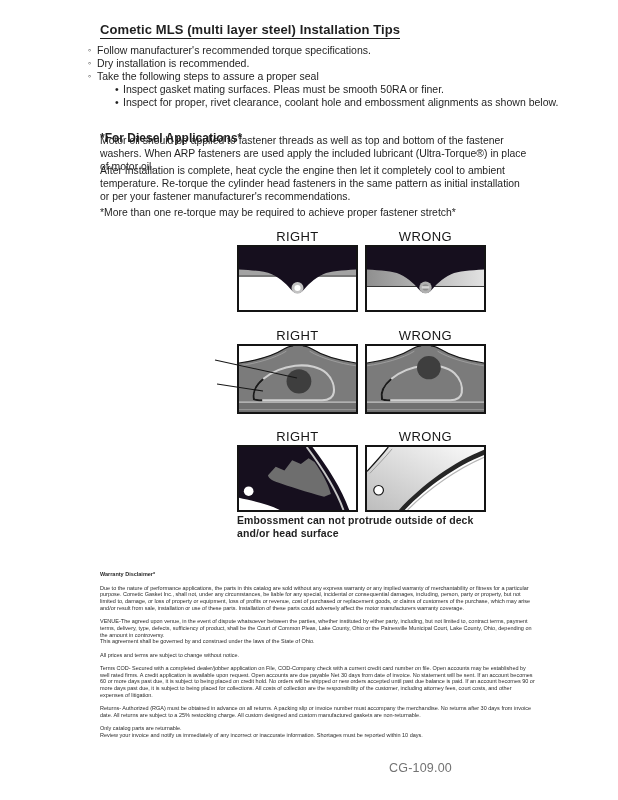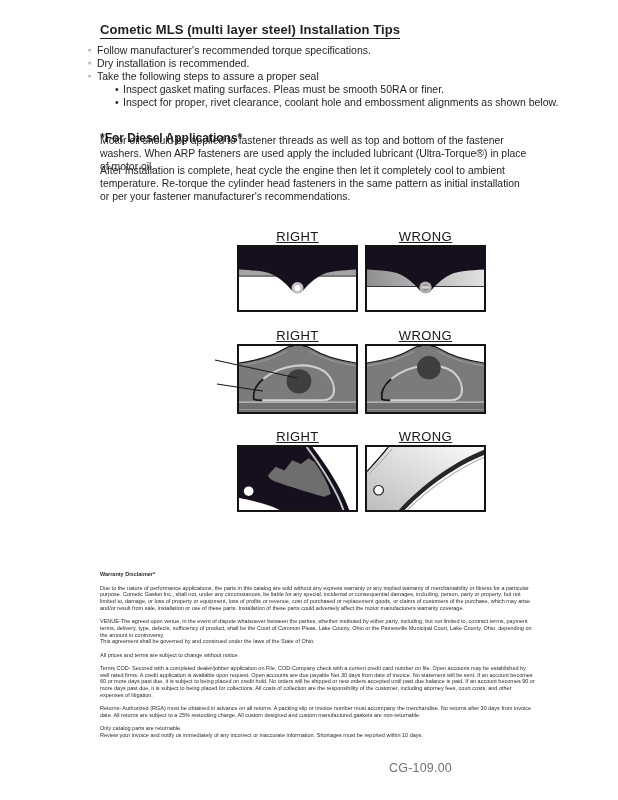--- a/index.html
+++ b/index.html
@@ -15,21 +15,21 @@
   .tips{position:absolute;left:88px;top:44px;width:490px;font-size:10.5px;line-height:12.9px;}
   .tip-row{display:flex;align-items:flex-start;}
   .tip-row .b{width:9px;flex:0 0 9px;text-align:left;font-size:9px;line-height:12.9px;}
   .tip-row.sub{margin-left:27px;}
   .tip-row.sub .b{font-size:10.5px;width:8px;flex:0 0 8px;}
   .diesel-h{position:absolute;left:100px;top:131px;font-size:12px;font-weight:bold;}
   .diesel-p1{position:absolute;left:100px;top:134px;width:432px;font-size:10.4px;line-height:13px;}
   .diesel-p2{position:absolute;left:100px;top:164px;width:432px;font-size:10.4px;line-height:13px;}
   .diesel-note{position:absolute;left:100px;top:207px;width:460px;font-size:10.4px;}
   .fig-row{position:absolute;left:237px;width:260px;}
-  .fig-cols{display:flex;gap:7px;text-decoration:underline;}
+  .fig-cols{display:flex;gap:7px;}
   .fig-col{width:121px;}
   .fig-label{font-size:13px;letter-spacing:0.4px;text-align:center;height:16px;color:#161616;}
   .fig-box{width:121px;height:67px;border:2px solid #141414;box-sizing:border-box;background:#fff;}
   .fig-box.tall{height:70px;}
   .fig-box svg{display:block;width:100%;height:100%;}
   .fig-caption{margin-top:2px;font-size:10.5px;font-weight:bold;line-height:12.5px;letter-spacing:0.1px;}
   .annot{position:absolute;left:88px;top:345px;width:125px;text-align:right;font-size:10.5px;line-height:12px;}
   .annot .lbl2{margin-top:9px;}
   .overlay{position:absolute;left:0;top:0;width:618px;height:800px;pointer-events:none;z-index:20;}
   .legal{position:absolute;left:100px;top:571px;width:436px;height:180px;}
@@ -69,20 +69,21 @@
     </div>
     <div class="tip-row sub">
       <span class="b">•</span>
       <span>Inspect for proper, rivet clearance, coolant hole and embossment alignments as shown below.</span>
     </div>
   </div>
 
   <div class="diesel-h">*For Diesel Applications*</div>
   <div class="diesel-p1">Motor oil should be applied to fastener threads as well as top and bottom of the fastener washers. When ARP fasteners are used apply the included lubricant (Ultra-Torque®) in place of motor oil.</div>
   <div class="diesel-p2">After Installation is complete, heat cycle the engine then let it completely cool to ambient temperature. Re-torque the cylinder head fasteners in the same pattern as initial installation or per your fastener manufacturer's recommendations.</div>
+  <div class="diesel-note">*More than one re-torque may be required to achieve proper fastener stretch*</div>
 
   <div class="fig-row" style="top:229px;">
     <div class="fig-cols">
       <div class="fig-col">
         <div class="fig-label">RIGHT</div>
         <div class="fig-box">
           <svg viewBox="0 0 121 67" preserveAspectRatio="none">
             <rect x="0" y="0" width="121" height="67" fill="#ffffff"></rect>
             <rect x="0" y="23" width="121" height="8" fill="#a3a3a3"></rect>
             <line x1="0" y1="31" x2="121" y2="31" stroke="#1a1a1a" stroke-width="0.9"></line>
@@ -187,20 +188,24 @@
             <path d="M22,0 L121,0 L121,4 C92,18 60,40 34,67 L0,67 L0,26 C8,17 15,9 22,0 Z" fill="url(#gw3)"></path>
             <path d="M22,0 C15,9 8,17 0,26" fill="none" stroke="#141414" stroke-width="1.3"></path>
             <path d="M26,2 C19,11 11,19 3,28" fill="none" stroke="#9a9a9a" stroke-width="1"></path>
             <path d="M121,3 C90,16 58,39 33,67 L39,67 C62,42 93,20 121,8.5 Z" fill="#262626"></path>
             <path d="M121,11 C94,23 64,44 42,67" fill="none" stroke="#b5b5b5" stroke-width="1.2"></path>
             <circle cx="12" cy="46" r="5" fill="#ffffff" stroke="#141414" stroke-width="1.2"></circle>
           </svg>
         </div>
       </div>
     </div>
+    <div class="fig-caption">
+      <div>Embossment can not protrude outside of deck</div>
+      <div>and/or head surface</div>
+    </div>
   </div>
 
   <svg class="overlay" viewBox="0 0 618 800">
     <line x1="215" y1="360" x2="297" y2="378" stroke="#161616" stroke-width="1.1"></line>
     <line x1="217" y1="384" x2="263" y2="391" stroke="#161616" stroke-width="1.1"></line>
   </svg>
 
   <div class="legal">
     <div class="legal-scale">
       <div class="lh">Warranty Disclaimer*</div>

